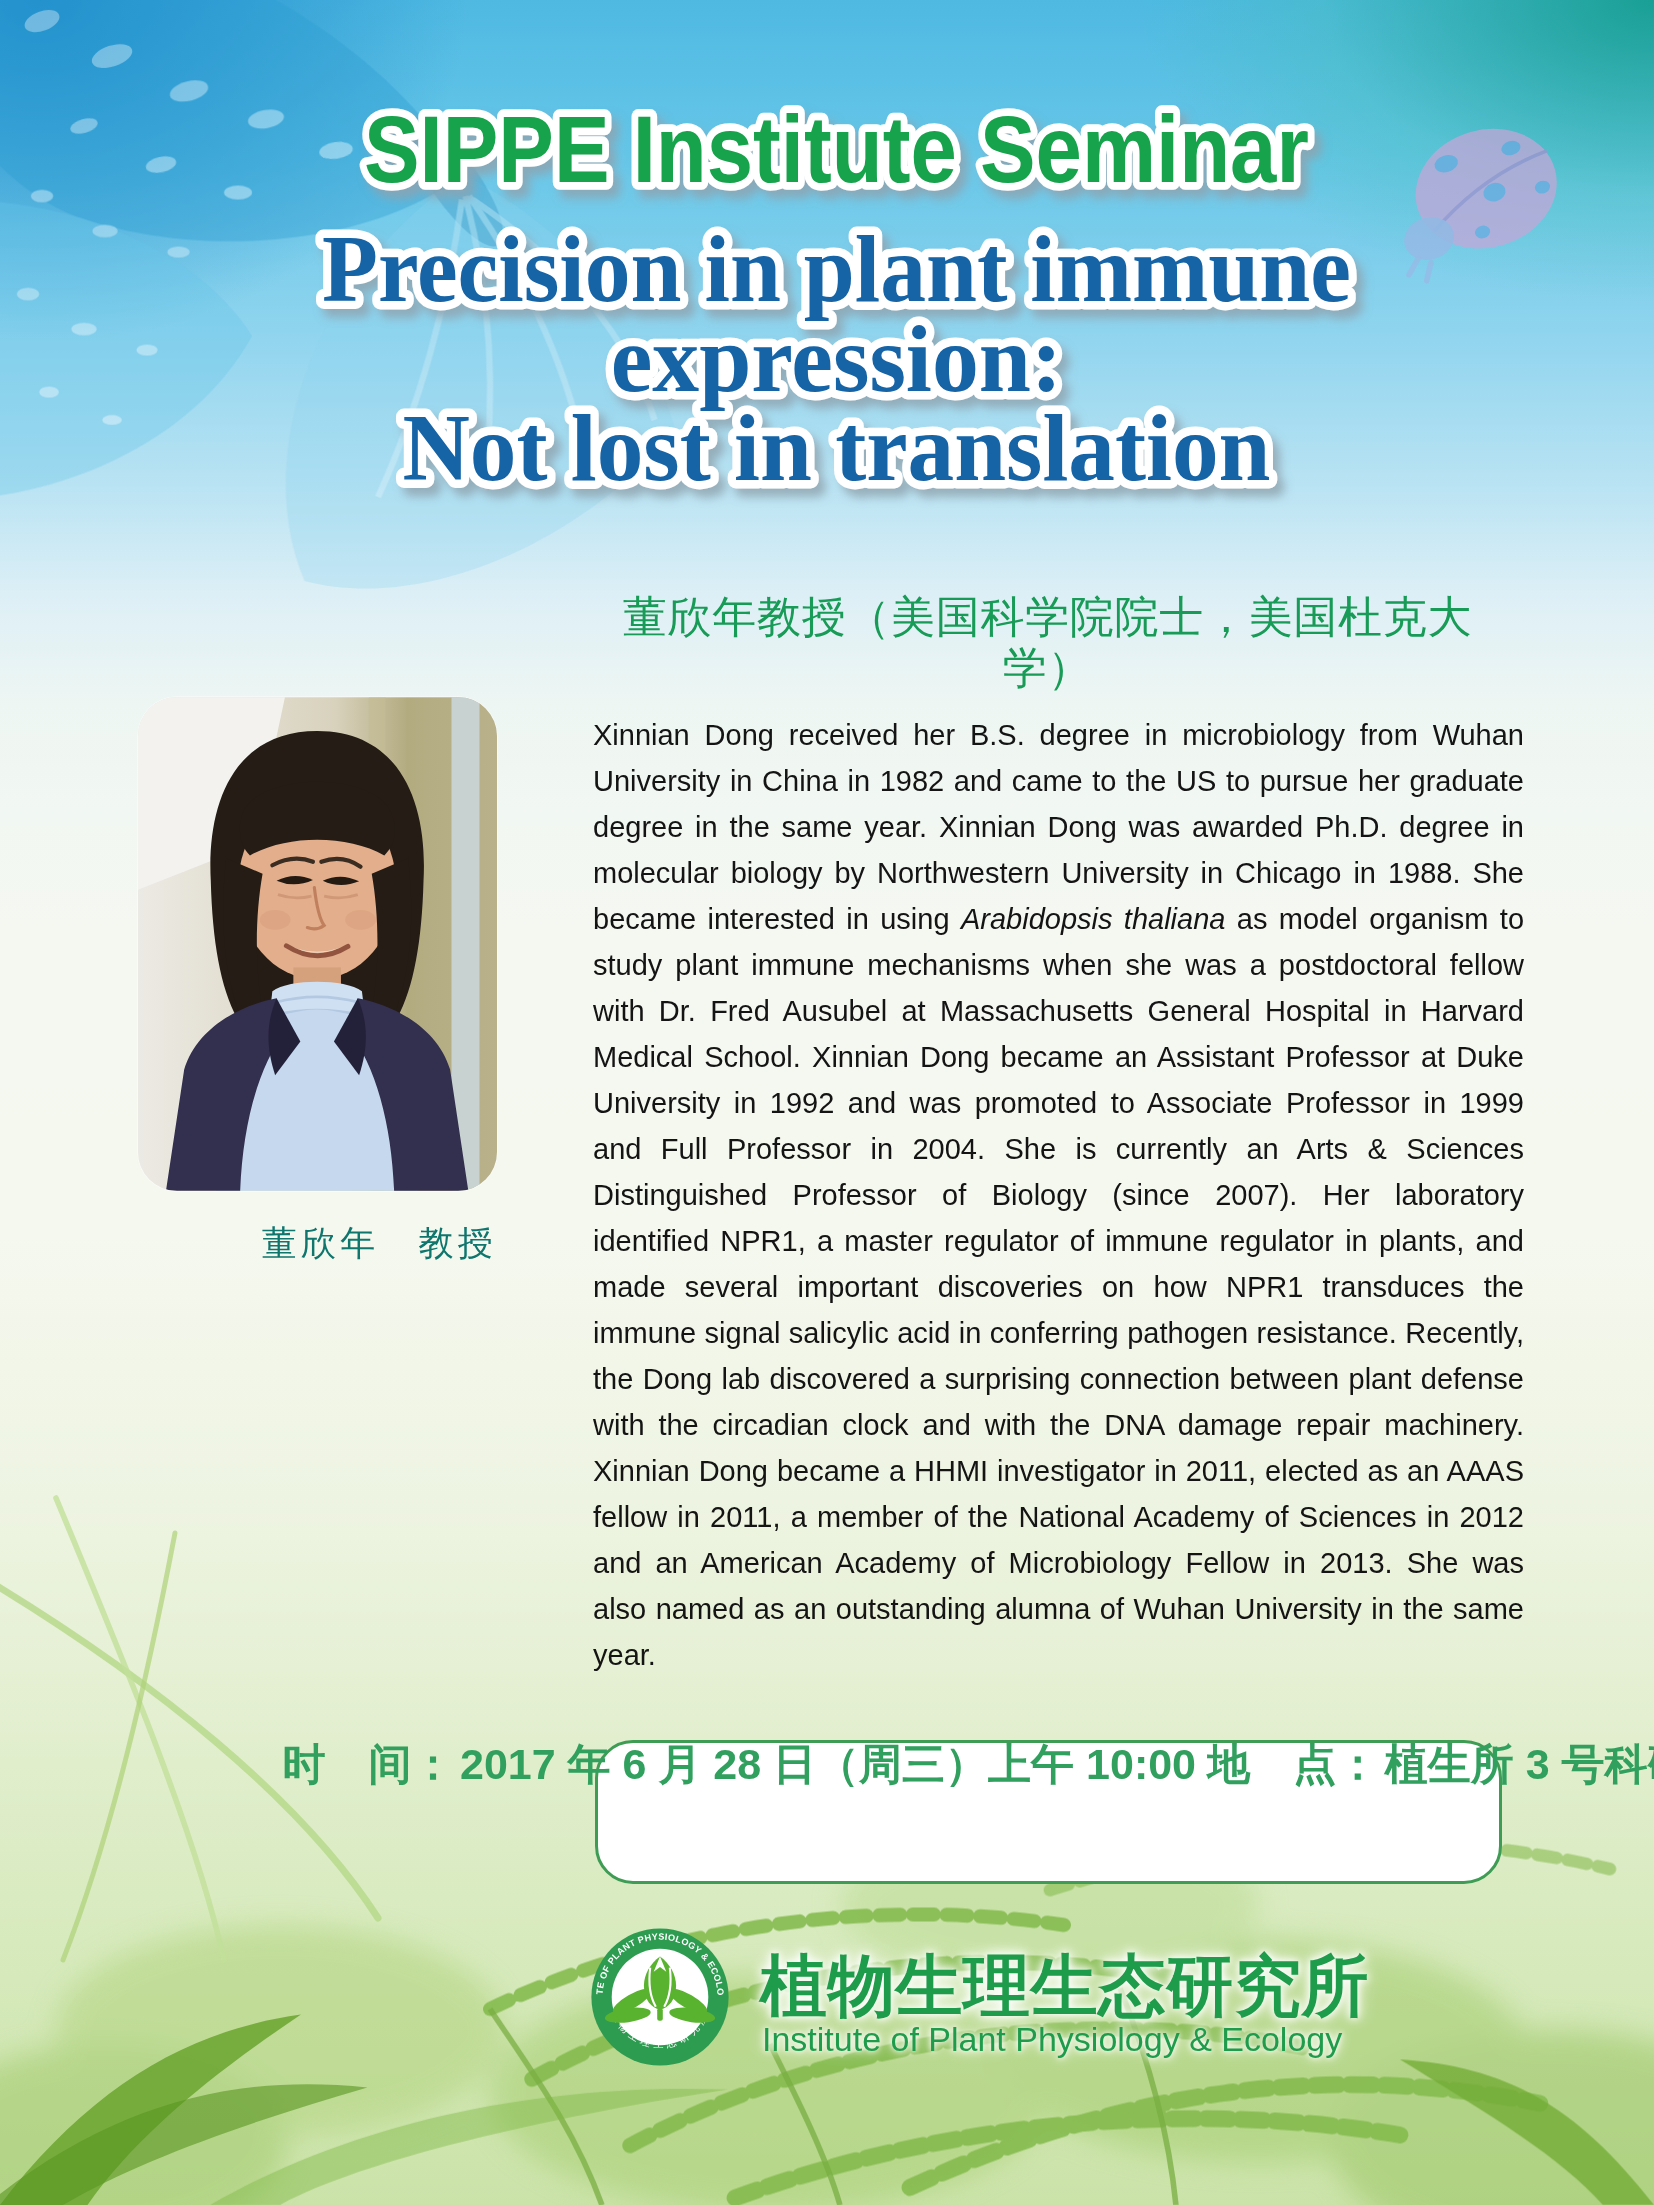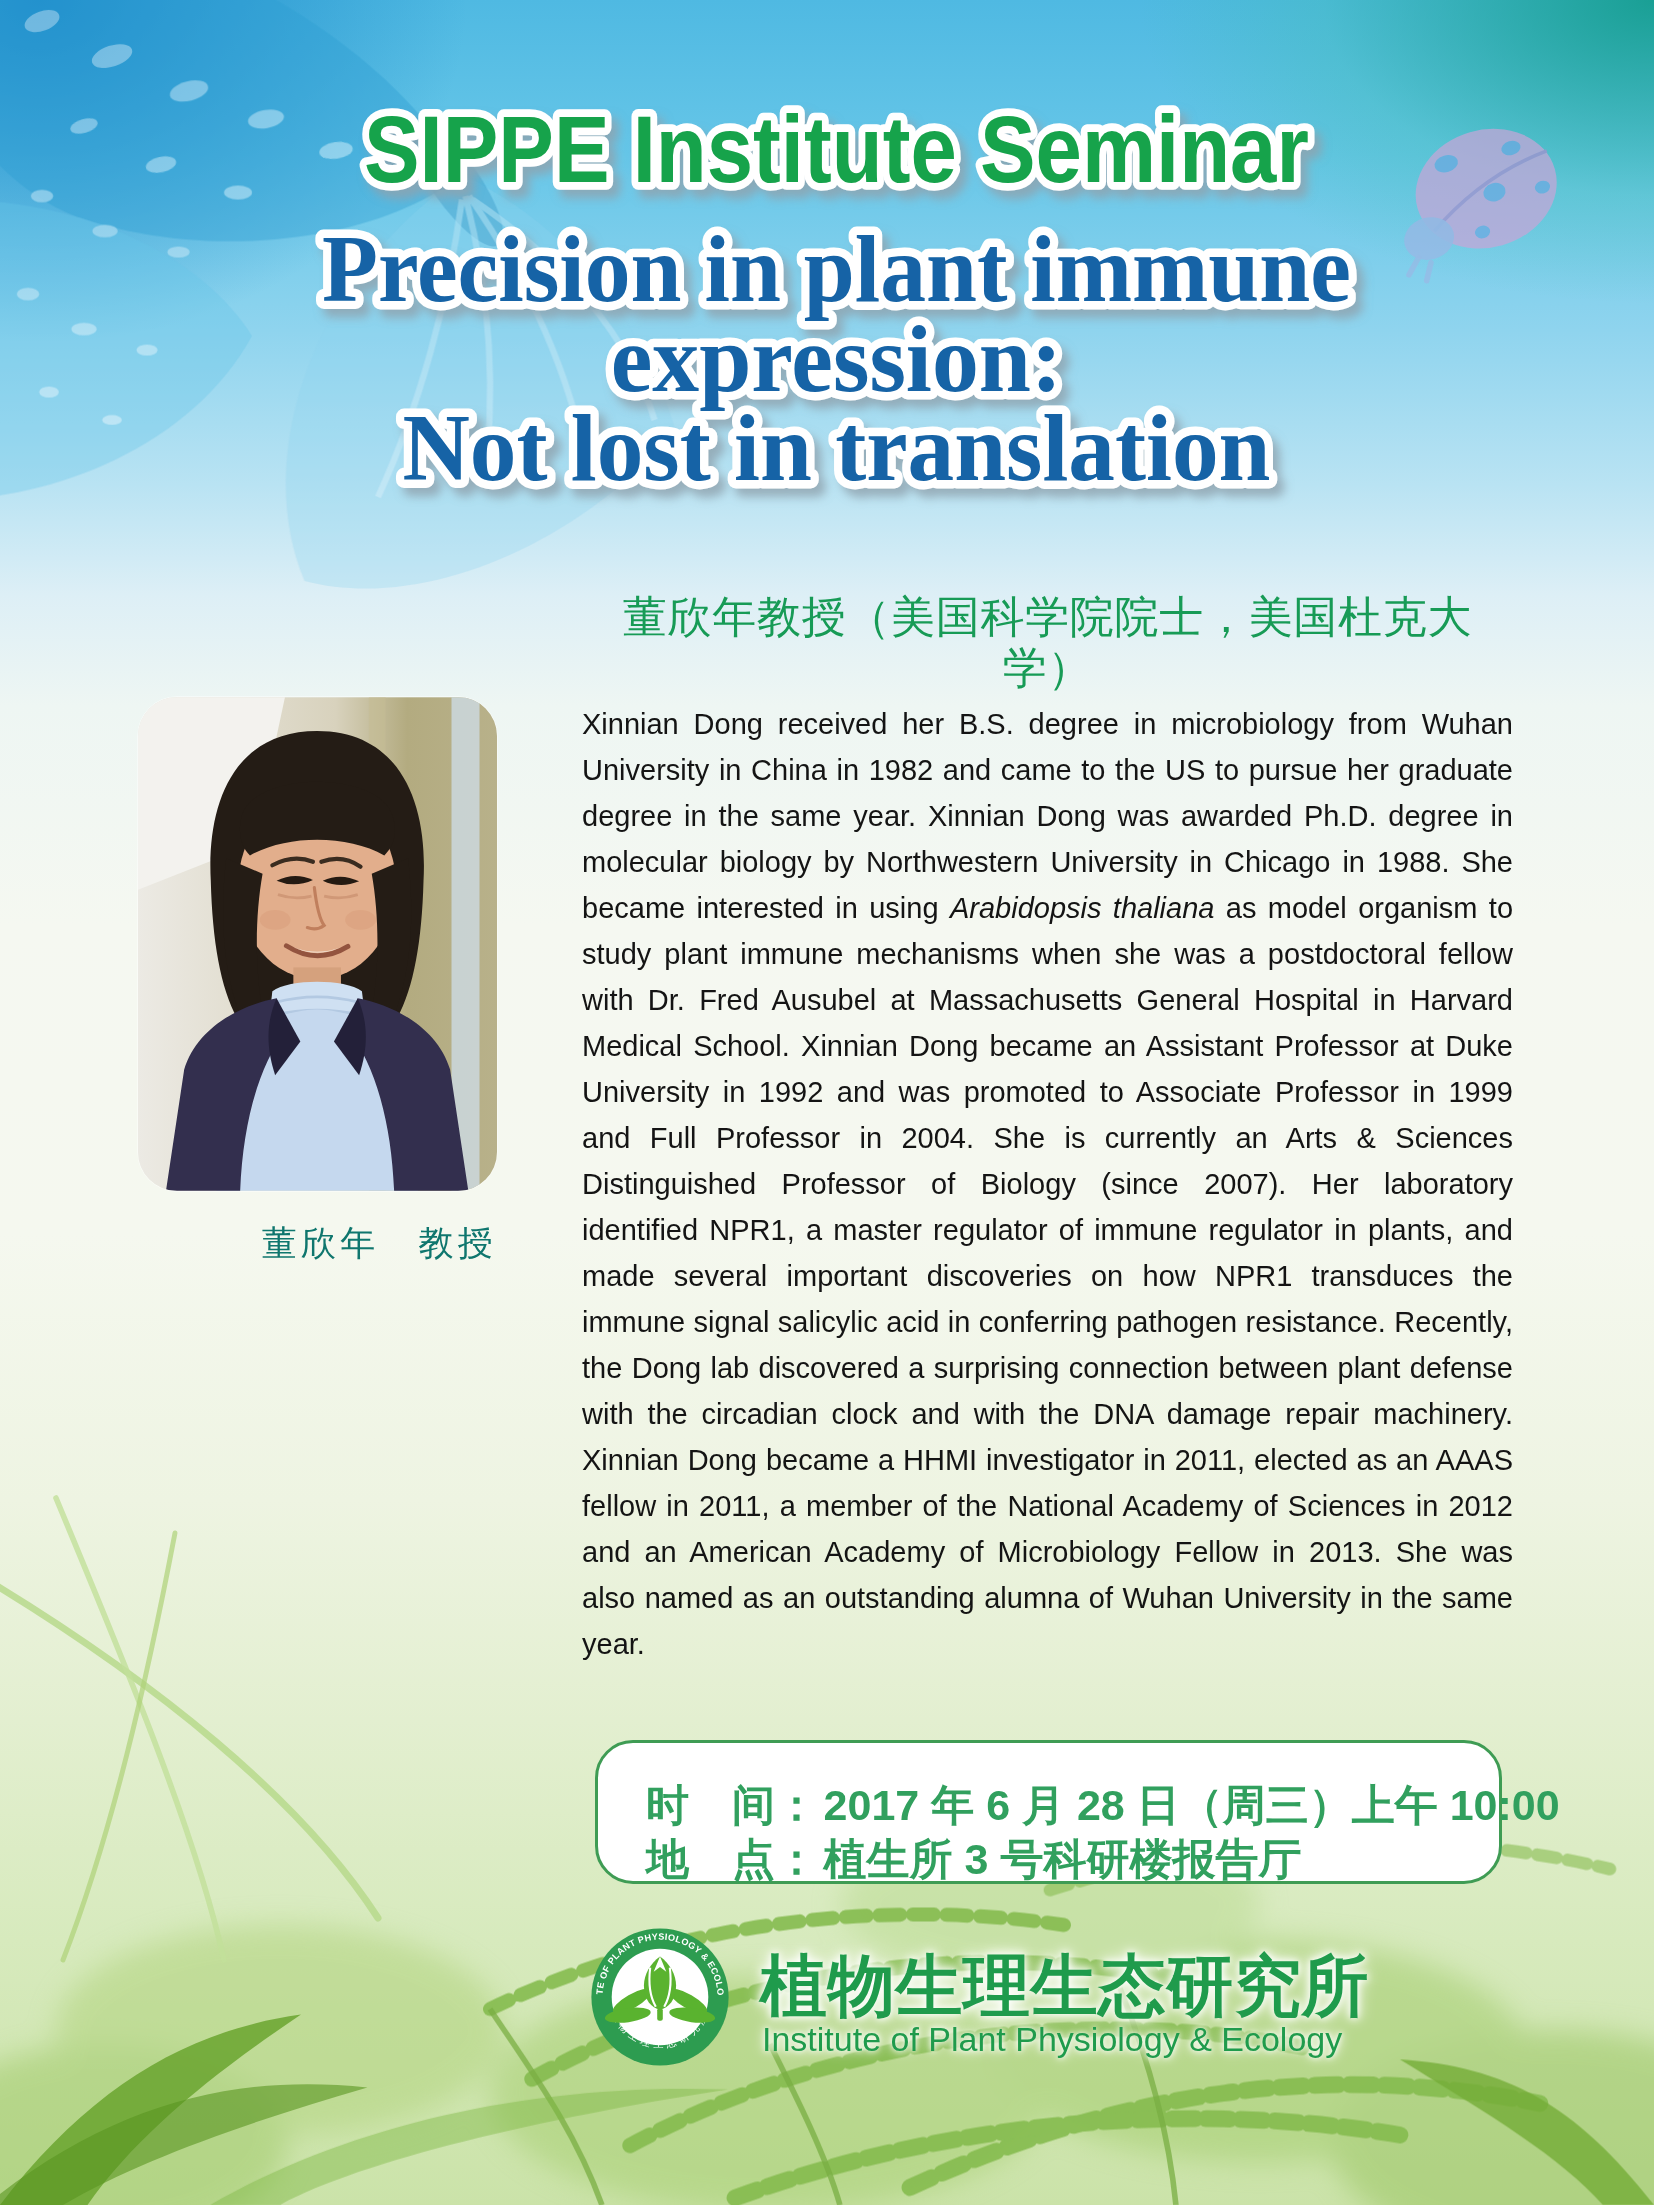--- a/index.html
+++ b/index.html
@@ -46,30 +46,30 @@
   .photo{
     position:absolute;left:138px;top:697px;width:359px;height:494px;
     border-radius:39px;overflow:hidden;box-shadow:0 0 0 0.7px rgba(255,255,255,.6);
   }
   .caption{
     position:absolute;left:138px;top:1220px;width:359px;
     text-align:right;font-size:35px;letter-spacing:4.2px;color:#0f766e;font-weight:500;
   }
   
   .bio{
-    position:absolute;left:582px;top:701px;width:931px;margin:0;
+    position:absolute;left:582px;top:701px;width:931px;margin:11px;
     font-size:29px;line-height:46px;color:#141414;
     text-align:justify;text-align-last:left;
   }
   .bio i{font-style:italic;}
   
   .details-box{
     position:absolute;left:595px;top:1740px;width:907px;height:144px;
     box-sizing:border-box;background:#ffffff;border:3.5px solid #3f9c54;border-radius:38px;
-    display:flex;flex-direction:column;justify-content:flex-end;gap:11.2px;
+    display:flex;flex-direction:row;justify-content:center;gap:11.2px;
     padding-left:48px;
   }
   .details-row{
     display:flex;align-items:baseline;
     font-size:43px;font-weight:700;color:#31a05e;line-height:1;white-space:nowrap;
   }
   .details-row .lbl{margin-right:5.6px;}
   
   .logo{position:absolute;left:590px;top:1927px;}
   .inst-cn{

